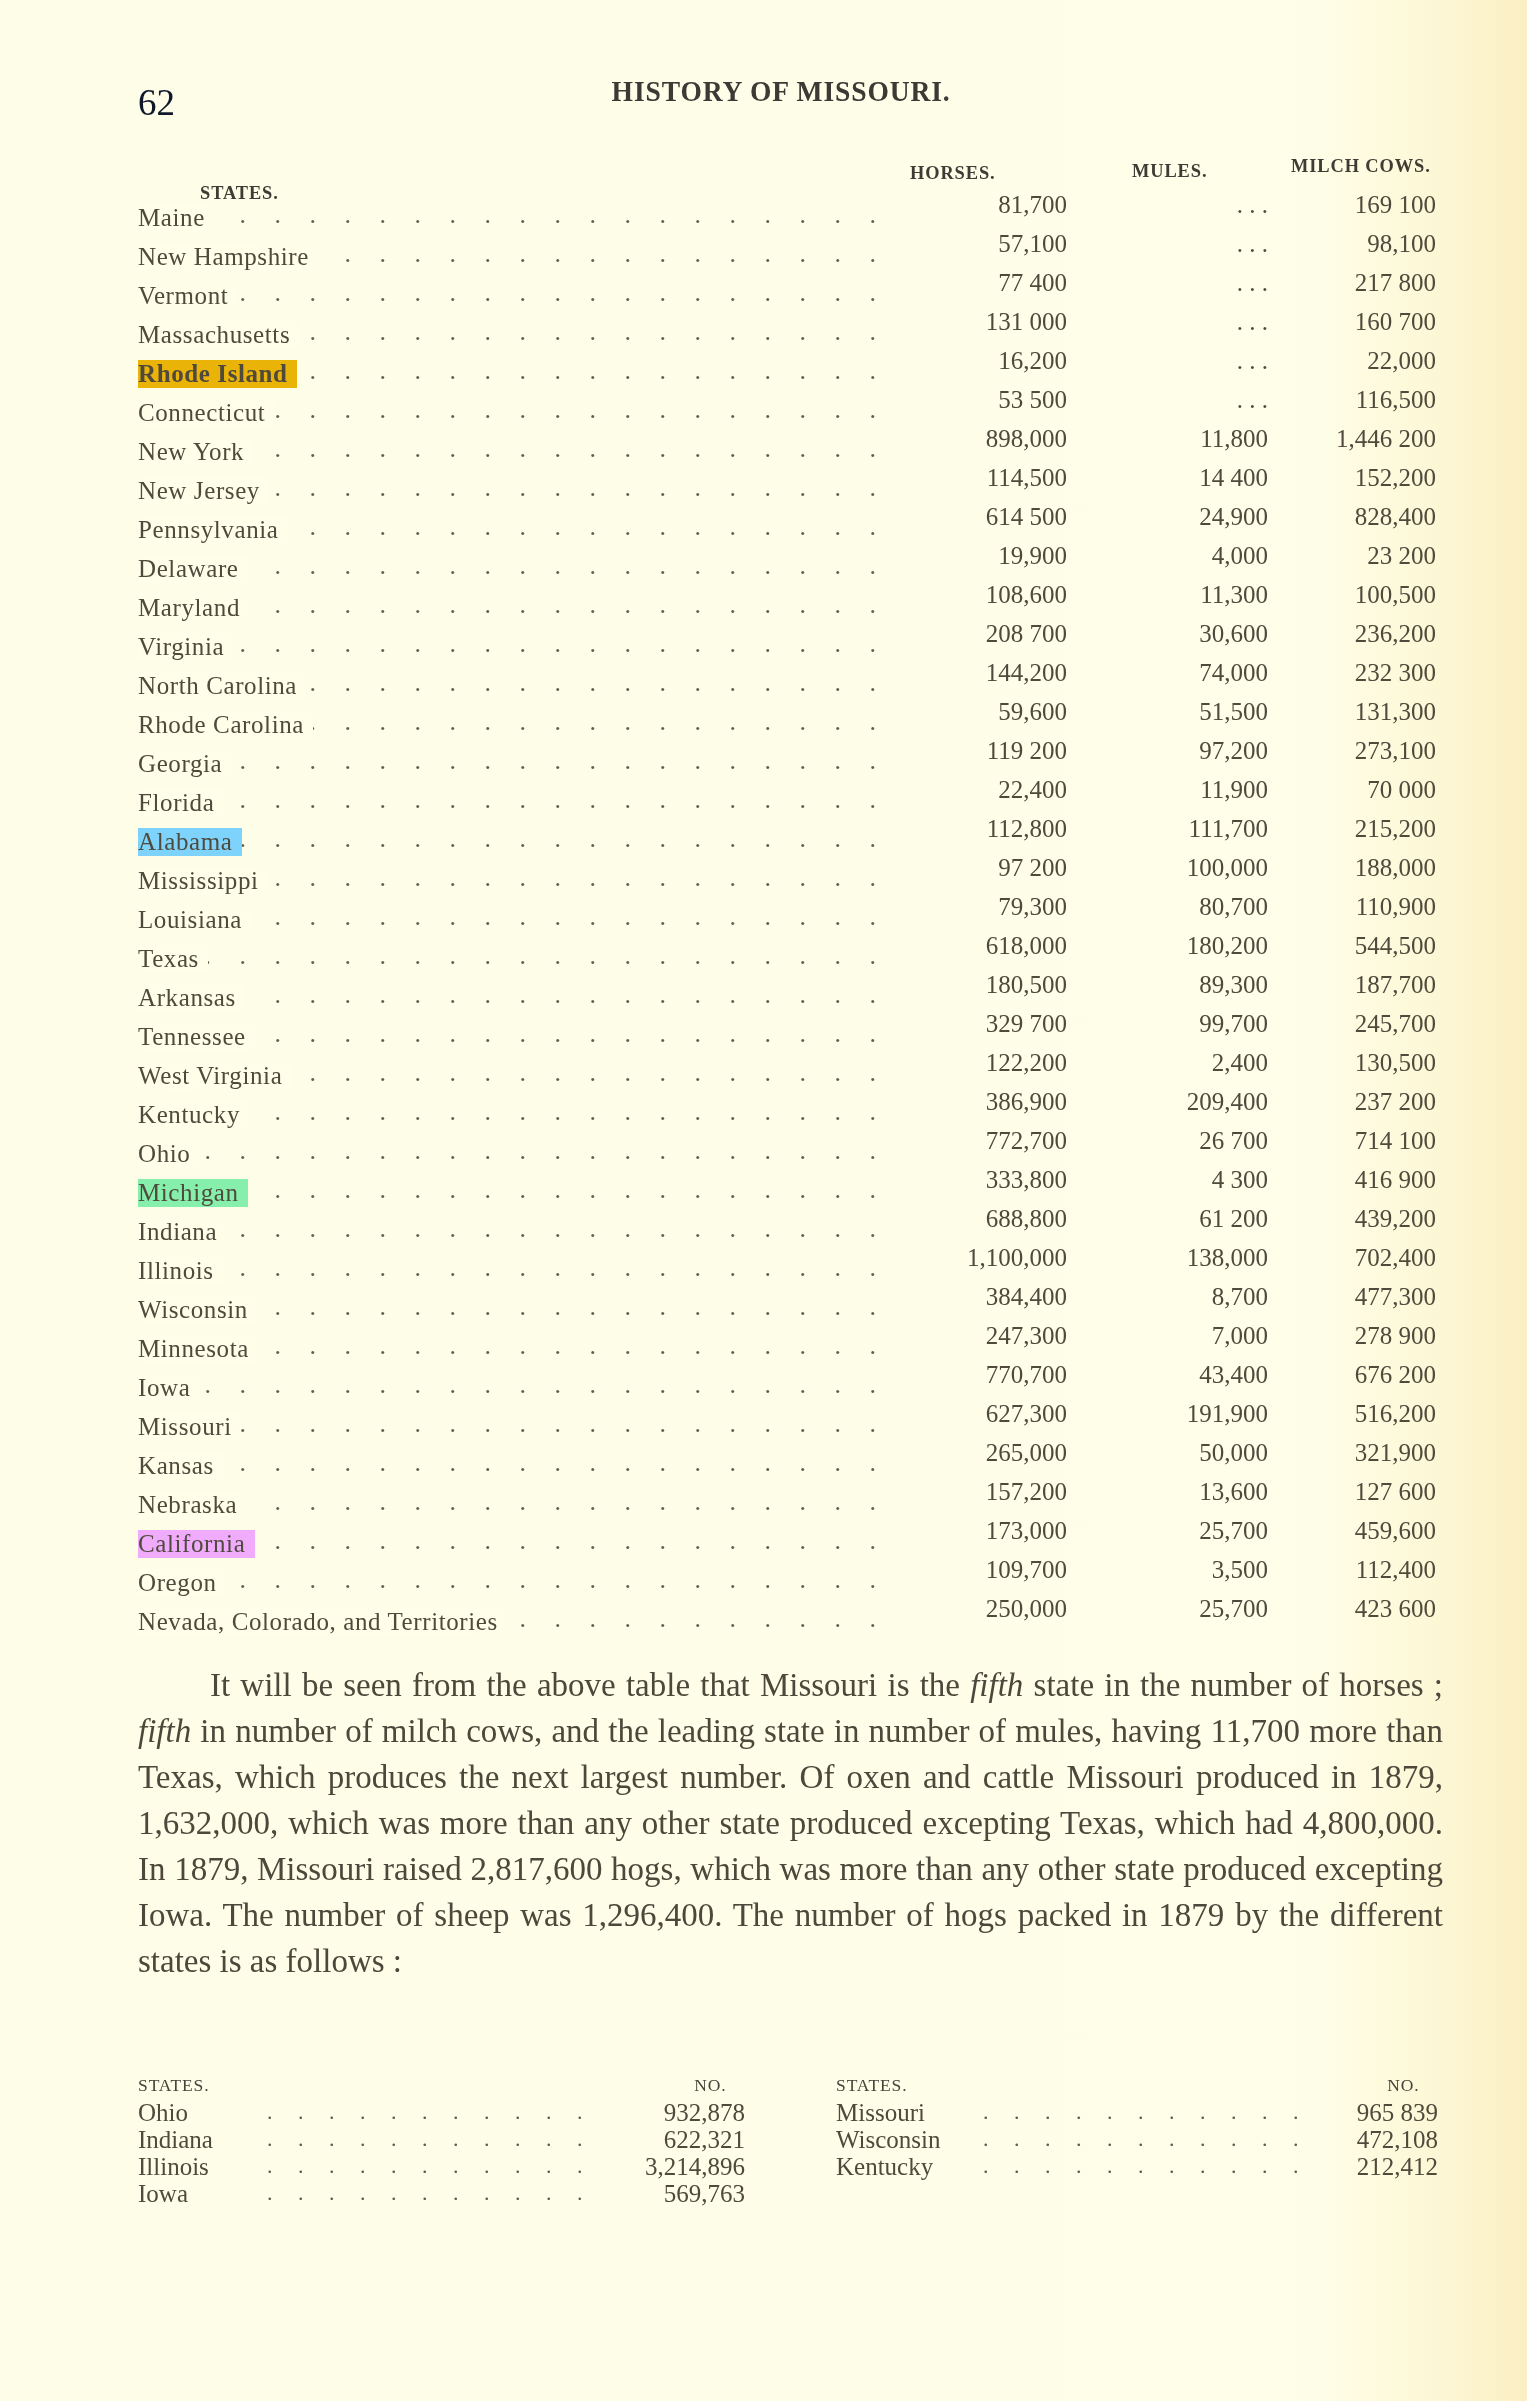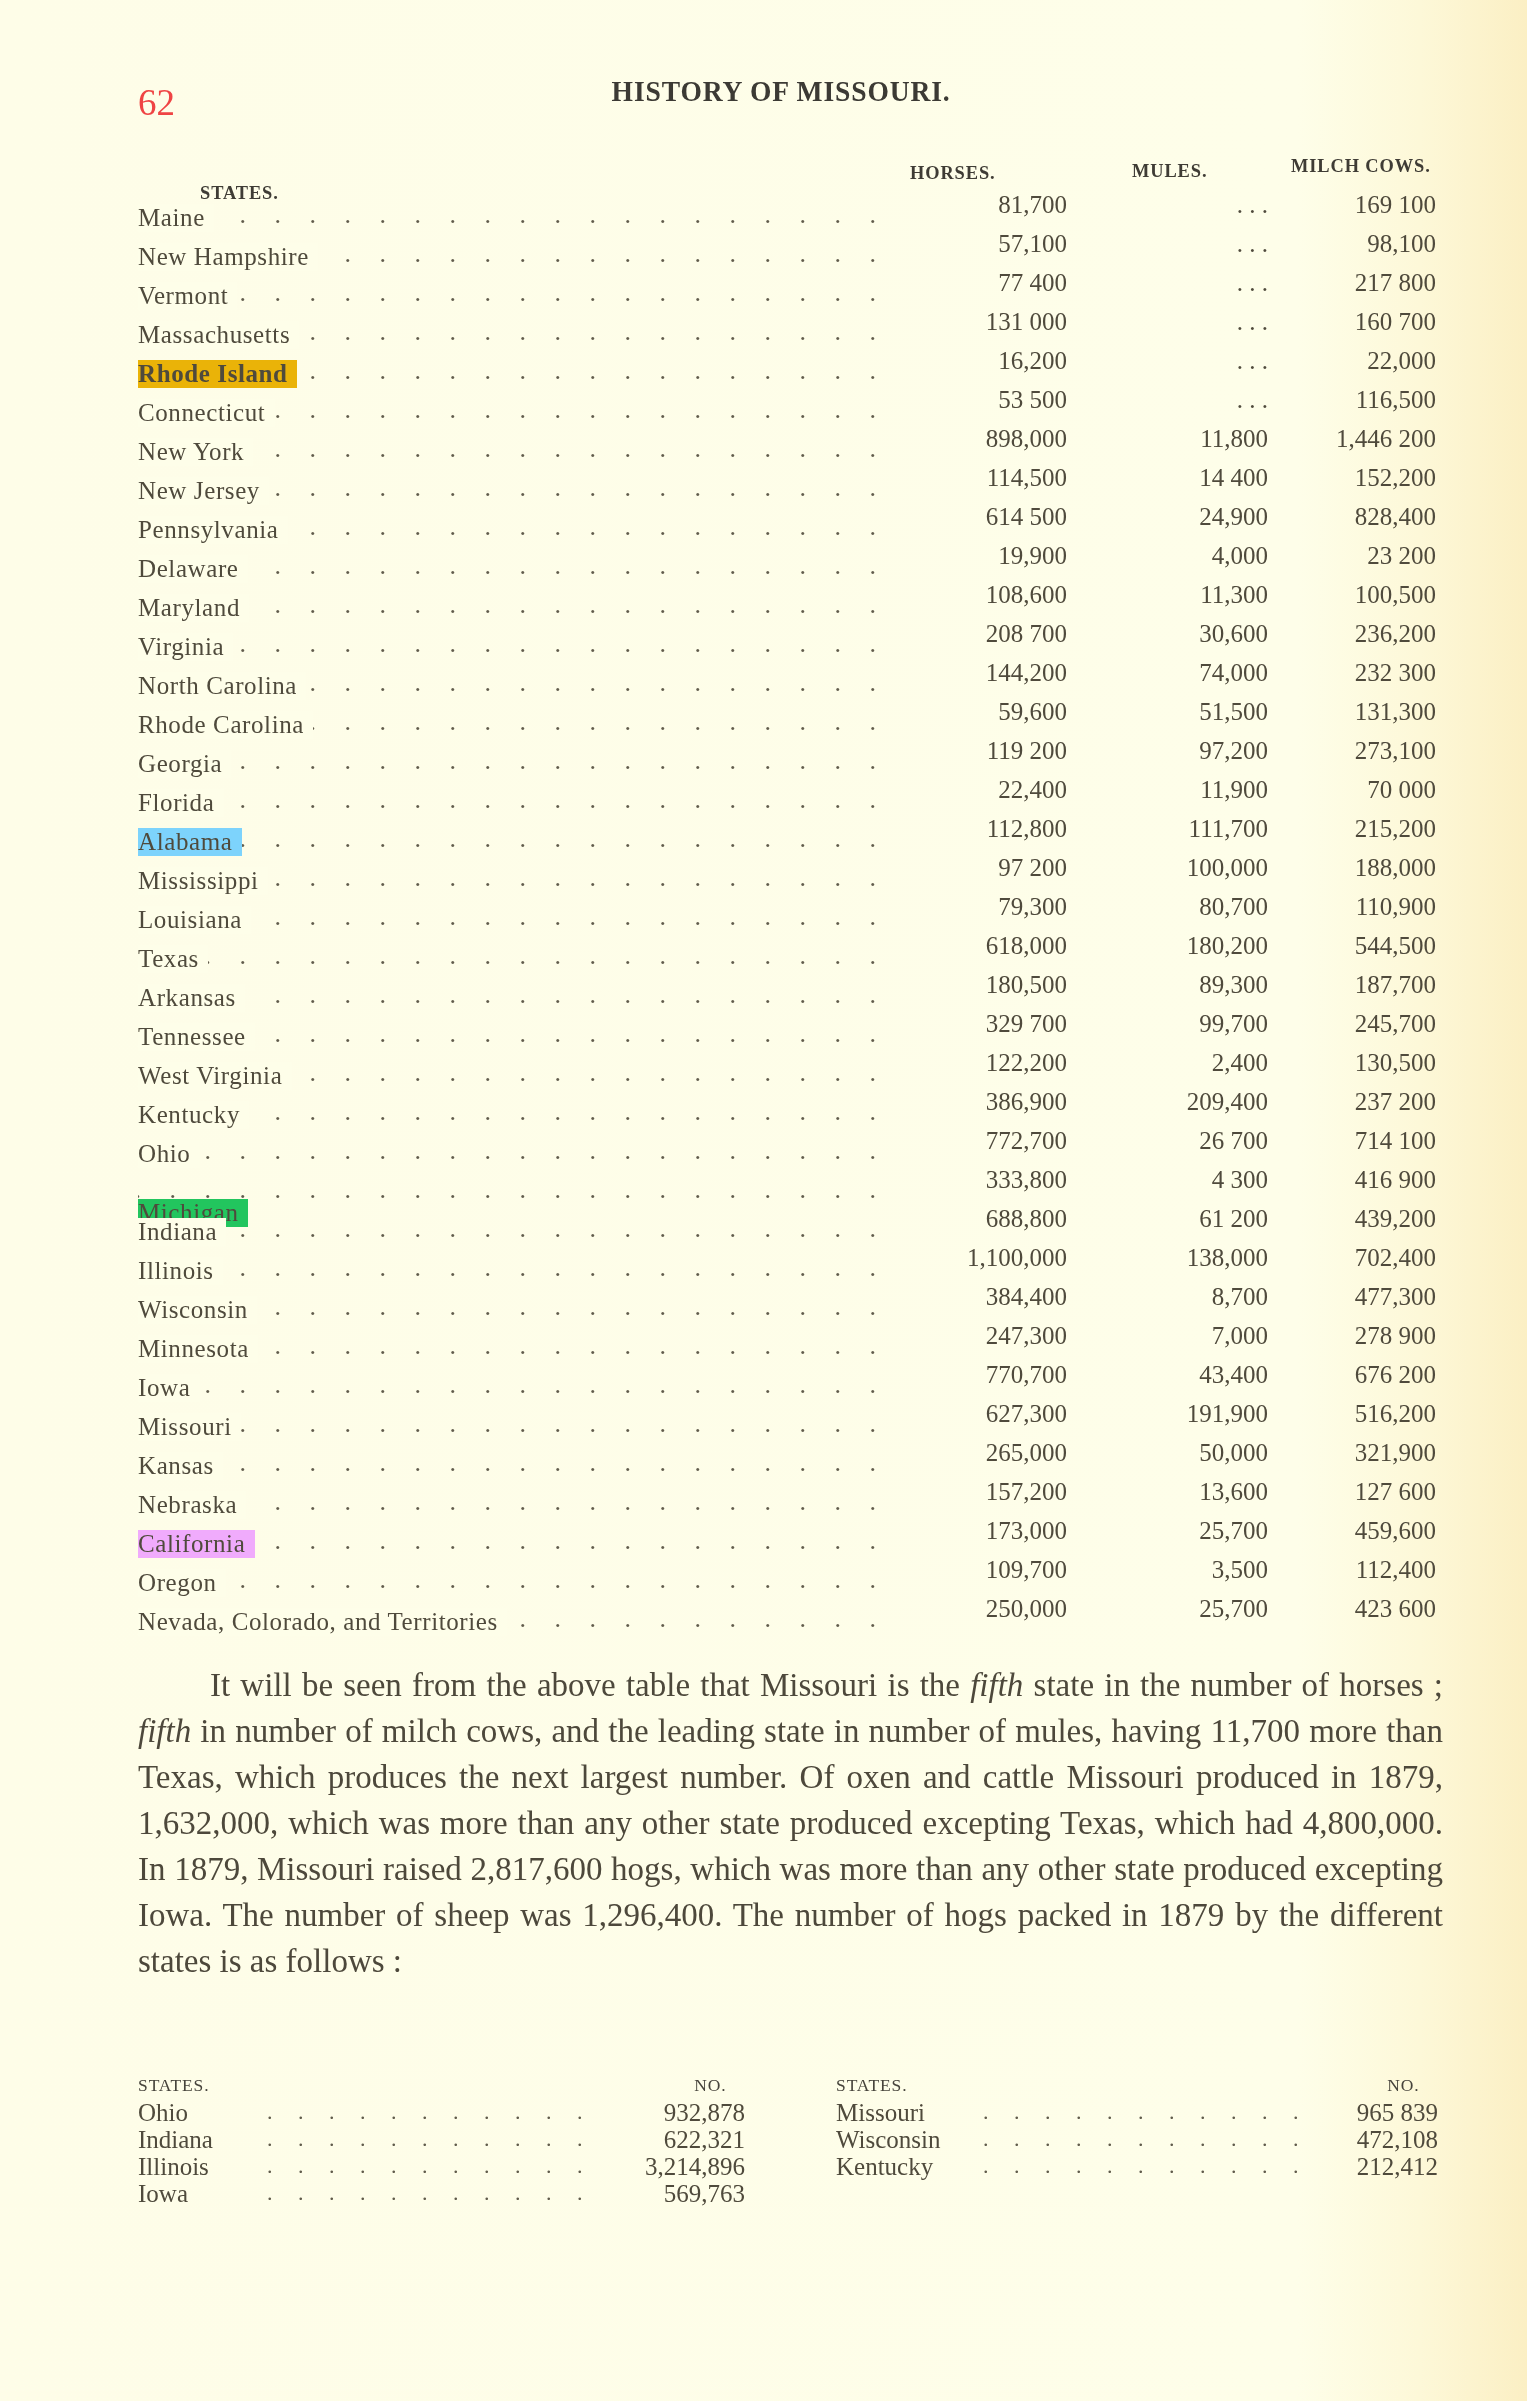--- a/index.html
+++ b/index.html
@@ -5,21 +5,21 @@
   html, body { margin: 0; padding: 0; }
   body {
     width: 1527px; height: 2401px; overflow: hidden;
     background: linear-gradient(to right, #fefde8 0%, #fefee9 85%, #fdf8d8 93%, #fbefc4 100%);
     color: #4f4a3c;
     font-family: "DejaVu Serif", "Liberation Serif", serif;
     position: relative;
   }
   .page-number {
     position: absolute; left: 138px; top: 81px;
-    font-size: 37px; font-family: "Liberation Serif", serif; color: #ef4444;
+    font-size: 37px; font-family: "Liberation Serif", serif; color: #0f172a;
   }
   .running-head {
     position: absolute; left: 0; width: 1527px; top: 75px; text-align: center;
     font-size: 29px; font-weight: bold; letter-spacing: 0.9px; color: #3c3a34;
     font-family: "Liberation Serif", serif;
     padding-left: 37px; box-sizing: border-box;
     transform: scaleX(0.95);
   }
   .main-table { position: absolute; left: 138px; top: 154px; width: 1323px; }
   .col-head {
@@ -309,21 +309,21 @@
           </div>
           <span class="state" style="background:#fefee9;padding-right:9.2px;">Ohio</span>
           <span class="horses">772,700</span>
           <span class="mules">26 700</span>
           <span class="cows">714 100</span>
         </div>
         <div class="row">
           <div class="leader">
             <span class="dots">. . . . . . . . . . . . . . . . . . . . . . . . . . . . . . . . . . . .</span>
           </div>
-          <span class="state" style="background:#22c55e;padding-right:9.2px;margin-top:20px;">Michigan</span>
+          <span class="state" style="background:#86efac;padding-right:9.2px;">Michigan</span>
           <span class="horses">333,800</span>
           <span class="mules">4 300</span>
           <span class="cows">416 900</span>
         </div>
         <div class="row">
           <div class="leader">
             <span class="dots">. . . . . . . . . . . . . . . . . . . . . . . . . . . . . . . . . . . .</span>
           </div>
           <span class="state" style="background:#fefee9;padding-right:9.2px;">Indiana</span>
           <span class="horses">688,800</span>

